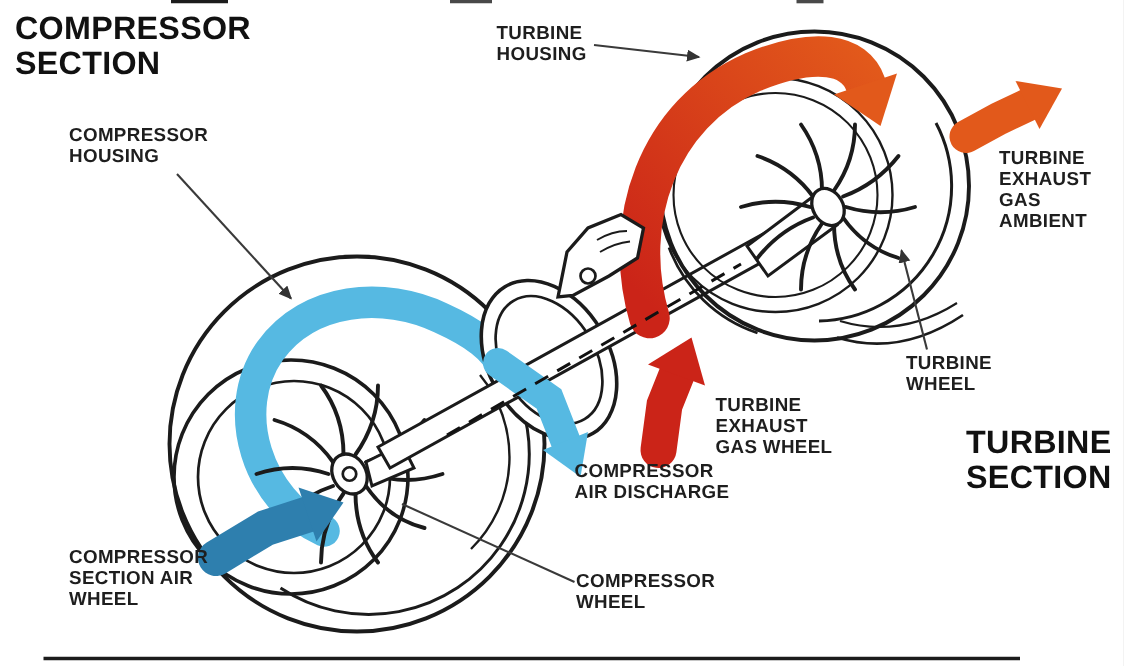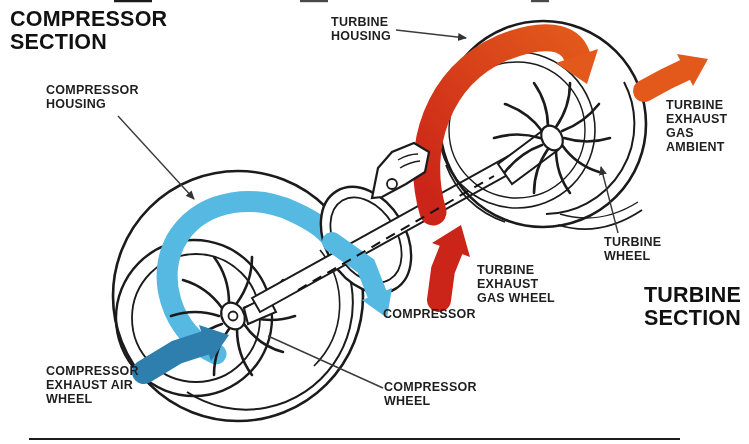--- a/index.html
+++ b/index.html
@@ -189,26 +189,27 @@
   </div>
 
   <div class="lbl" style="left:477px;top:263px">
     <span>TURBINE</span>
     <span>EXHAUST</span>
     <span>GAS WHEEL</span>
   </div>
 
   <div class="lbl" style="left:383px;top:307px">
     <span>COMPRESSOR</span>
+    <span>AIR DISCHARGE</span>
   </div>
 
   <div class="lbl" style="left:384px;top:380px">
     <span>COMPRESSOR</span>
     <span>WHEEL</span>
   </div>
 
   <div class="lbl" style="left:46px;top:364px">
     <span>COMPRESSOR</span>
-    <span>EXHAUST AIR</span>
+    <span>SECTION AIR</span>
     <span>WHEEL</span>
   </div>
 
 </div>
 
 </body></html>

